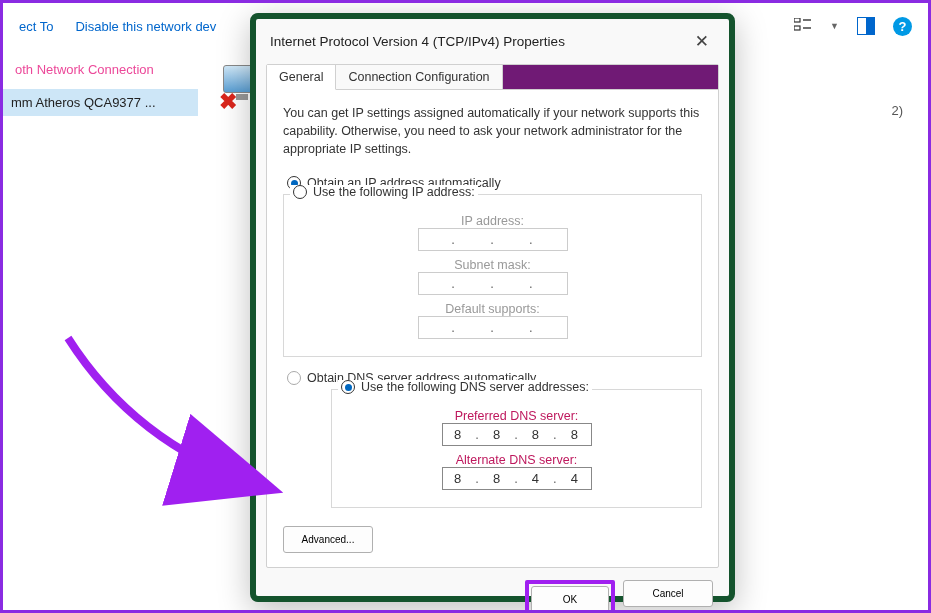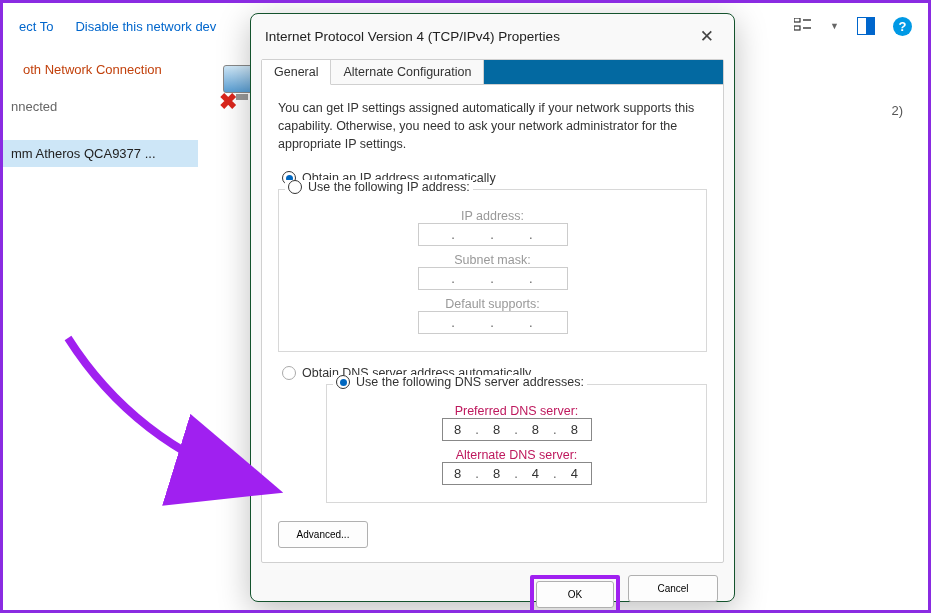--- a/index.html
+++ b/index.html
@@ -10,37 +10,37 @@
   .bg-toolbar .left-links { display: flex; gap: 22px; }
   .bg-toolbar .left-links span { cursor: pointer; }
   .bg-toolbar .right-icons { display: flex; gap: 18px; align-items: center; }
   .view-icon { width: 18px; height: 14px; display: inline-block; }
   .dropdown-chev { font-size: 9px; color: #666; }
   .split-icon { width: 18px; height: 18px; border: 1.5px solid #0066cc; display: inline-block; position: relative; }
   .split-icon::after { content: ""; position: absolute; left: 50%; top: 0; bottom: 0; width: 50%; background: #0066cc; }
   .help-icon { width: 19px; height: 19px; border-radius: 50%; background: #0099e5; color: #fff; display: inline-flex; align-items: center; justify-content: center; font-size: 13px; font-weight: bold; }
   
   .bg-content { position: absolute; top: 55px; left: 0; font-size: 13px; }
-  .conn-name { padding: 4px 20px; color: #c2410c; margin-bottom: 14px; }
+  .conn-name { padding: 4px 12px; color: #ec4899; margin-bottom: 8px; }
   .conn-status { padding: 4px 8px; color: #666; margin-bottom: 22px; }
   .adapter-row { background: #cde6f7; padding: 6px 8px; width: 195px; color: #222; }
   .device-icon { position: absolute; top: 58px; left: 216px; width: 48px; height: 48px; }
   .device-icon .monitor { width: 38px; height: 28px; background: linear-gradient(#d0e8f8, #5a9fd4); border: 1px solid #888; border-radius: 3px; position: absolute; top: 4px; left: 4px; }
   .device-icon .stand { width: 12px; height: 6px; background: #999; position: absolute; top: 33px; left: 17px; }
   .device-icon .x-badge { position: absolute; bottom: 0; left: 0; width: 20px; height: 20px; color: #d9261c; font-size: 22px; font-weight: bold; }
   .bg-count { position: absolute; top: 100px; right: 25px; font-size: 13px; color: #555; }
   
   
-  .dialog { position: absolute; top: 10px; left: 247px; width: 485px; height: 589px; background: #f9f9f9; border: 1px solid #14532d; border-radius: 8px; box-shadow: 0 8px 32px rgba(0,0,0,0.25); display: flex; flex-direction: column; }
+  .dialog { position: absolute; top: 10px; left: 247px; width: 485px; height: 589px; background: #f9f9f9; border: 6px solid #14532d; border-radius: 8px; box-shadow: 0 8px 32px rgba(0,0,0,0.25); display: flex; flex-direction: column; }
   .titlebar { display: flex; align-items: center; justify-content: space-between; padding: 10px 14px 8px 14px; }
   .titlebar .title { font-size: 13.5px; color: #222; }
   .close-x { font-size: 17px; color: #444; cursor: pointer; padding: 2px 6px; font-family: Arial; }
   
   .tab-area { margin: 2px 10px 0 10px; border: 1px solid #d0d0d0; background: #fff; flex: 1; display: flex; flex-direction: column; border-radius: 2px; }
-  .tabs { display: flex; font-size: 12.5px; background: #0369a1; }
+  .tabs { display: flex; font-size: 12.5px; background: #701a75; }
   .tab { padding: 5px 12px; background: #f9f9f9; border-right: 1px solid #d0d0d0; border-bottom: 1px solid #d0d0d0; cursor: pointer; color: #333; }
   .tab.active { background: #fff; border-bottom: 1px solid #fff; }
   .tabs-spacer { flex: 1; border-bottom: 1px solid #d0d0d0; }
   
   .tab-content { padding: 14px 16px; font-size: 12.5px; color: #333; flex: 1; }
   .intro { line-height: 1.45; margin-bottom: 18px; }
   
   .radio-row { display: flex; align-items: center; gap: 6px; margin-bottom: 4px; padding-left: 4px; }
   .radio { width: 14px; height: 14px; border: 1px solid #333; border-radius: 50%; display: inline-flex; align-items: center; justify-content: center; background: #fff; }
   .radio.checked::after { content: ""; width: 7px; height: 7px; border-radius: 50%; background: #0067c0; }
@@ -88,40 +88,39 @@
       </svg>
     </span>
     <span class="dropdown-chev">▼</span>
     <span class="split-icon"></span>
     <span class="help-icon">?</span>
   </div>
 </div>
 
 <div class="bg-content">
   <div class="conn-name">oth Network Connection</div>
-  <div class="conn-status">nnected</div>
   <div class="adapter-row">mm Atheros QCA9377 ...</div>
 </div>
 <div class="device-icon">
   <div class="monitor"></div>
   <div class="stand"></div>
   <div class="x-badge">✖</div>
 </div>
 <div class="bg-count">2)</div>
 
 <div class="dialog">
   <div class="titlebar">
     <div class="title">Internet Protocol Version 4 (TCP/IPv4) Properties</div>
     <div class="close-x">✕</div>
   </div>
 
   <div class="tab-area">
     <div class="tabs">
       <div class="tab active">General</div>
-      <div class="tab">Alternate Configuration</div>
+      <div class="tab">Connection Configuration</div>
       <div class="tabs-spacer"></div>
     </div>
 
     <div class="tab-content">
       <div class="intro">You can get IP settings assigned automatically if your network supports this capability. Otherwise, you need to ask your network administrator for the appropriate IP settings.</div>
 
       <div class="radio-row">
         <span class="radio checked"></span>
         <span>Obtain an IP address automatically</span>
       </div>

